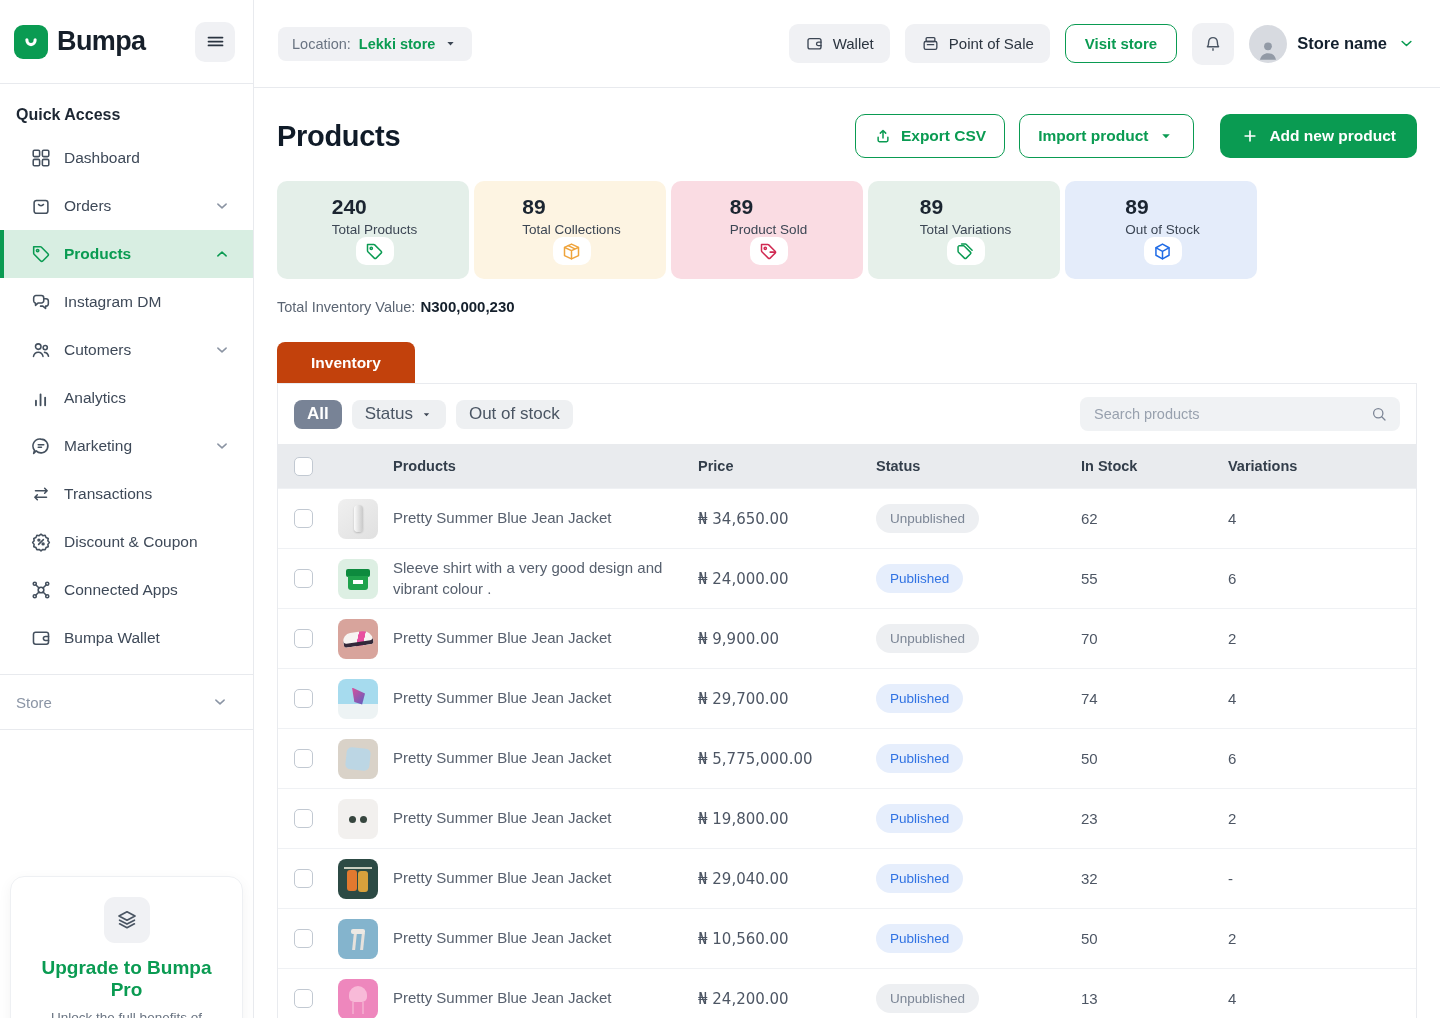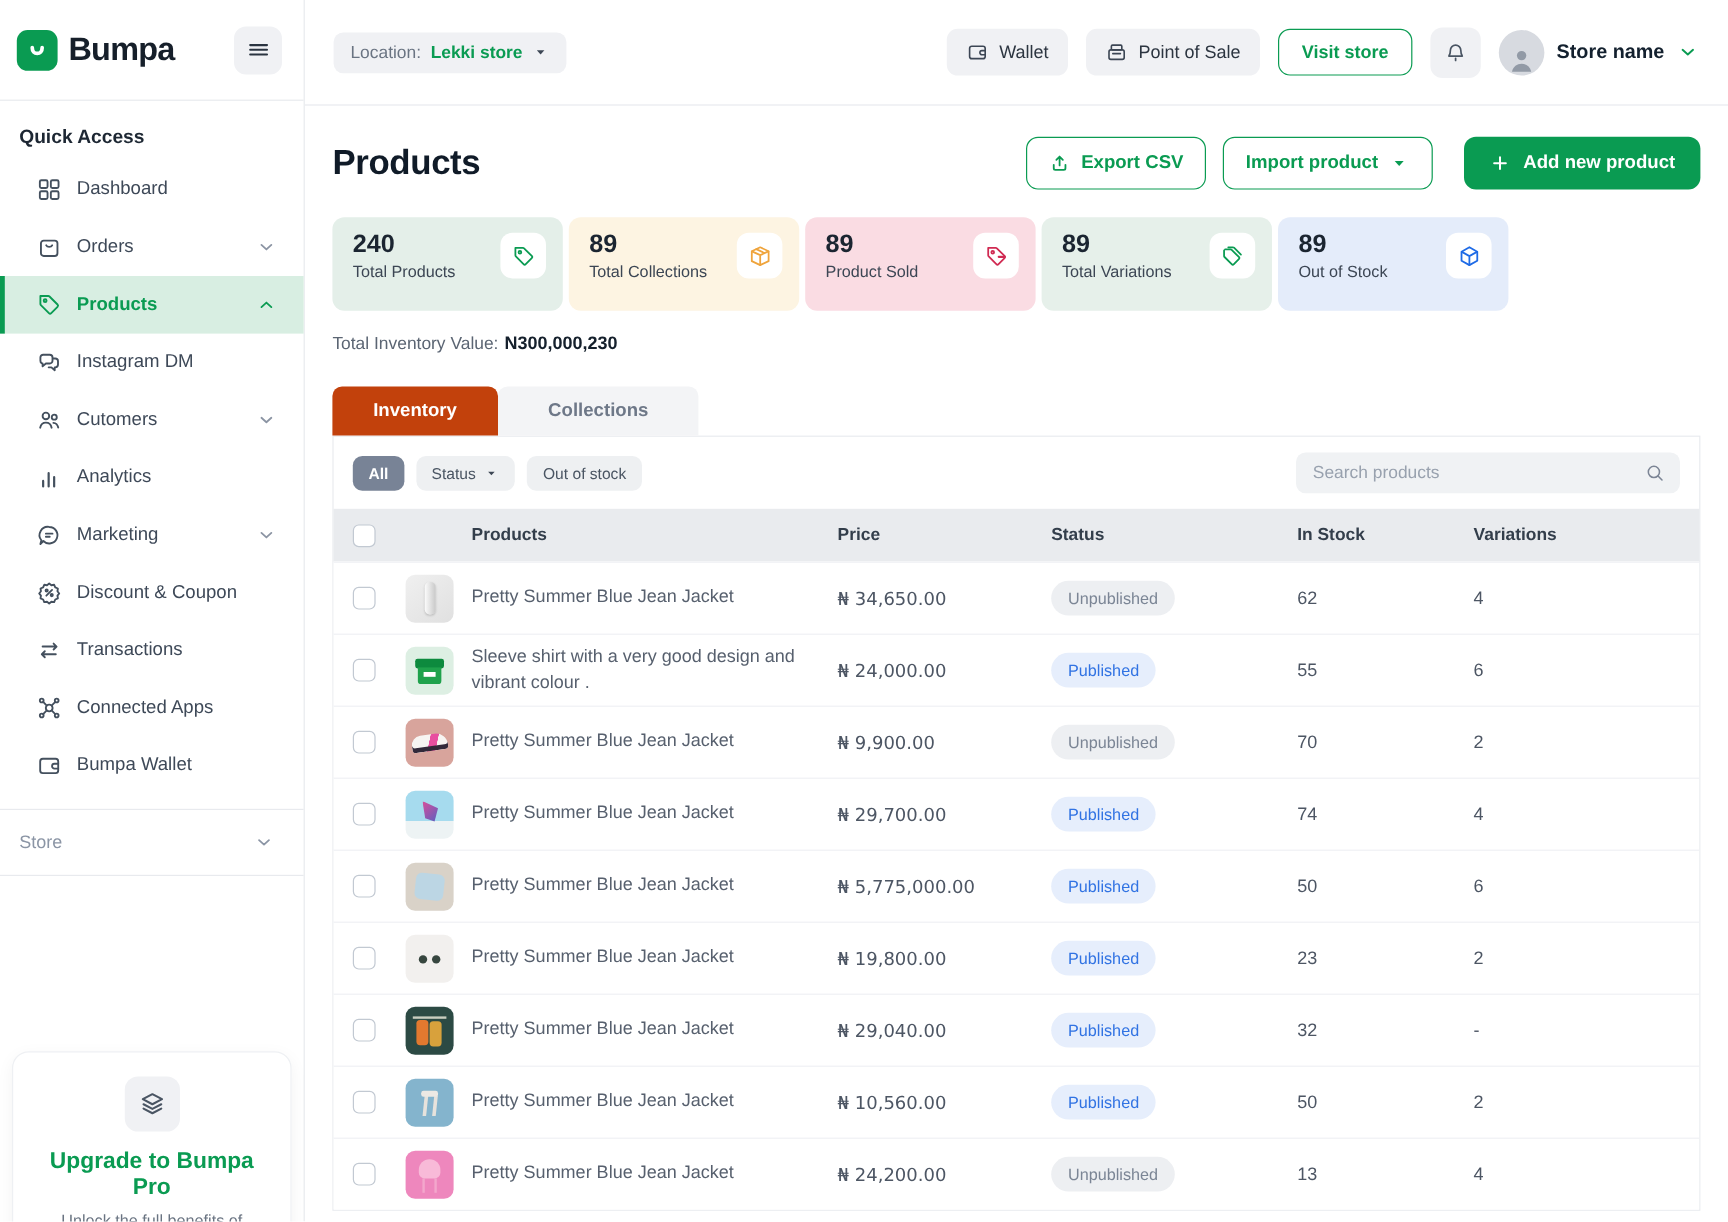--- a/index.html
+++ b/index.html
@@ -64,42 +64,42 @@
   .content { padding:0 23px; flex:1; }
   .title-row { display:flex; align-items:center; margin-top:26px; }
   .page-title { font-size:29px; font-weight:800; letter-spacing:-0.3px; color:#101b28; }
   .title-actions { margin-left:auto; display:flex; gap:14px; }
   .btn-outline { display:flex; align-items:center; gap:9px; height:44px; padding:0 18px; border:1.6px solid #0a9b52; border-radius:10px; background:#fff; color:#0a9b52; font-size:15.5px; font-weight:700; cursor:pointer; font-family:inherit; }
   .btn-outline .ic svg { width:18px; height:18px; }
   .btn-solid { display:flex; align-items:center; gap:10px; height:44px; padding:0 21px; border:none; border-radius:10px; background:#0a9b52; color:#fff; font-size:15.5px; font-weight:700; cursor:pointer; font-family:inherit;margin-left:12px; }
   .btn-solid .ic svg { width:18px; height:18px; }
 
   .stats-row { display:flex; gap:5px; margin-top:23px; }
-  .stat-card { width:192px; height:78px; border-radius:10px; padding:0 14px 14px 17px; display:flex; align-items:center; justify-content:space-between; }
+  .stat-card { width:192px; height:98px; border-radius:10px; padding:14px 14px 14px 17px; display:flex; align-items:center; justify-content:space-between;flex-direction:column; }
   .stat-value { font-size:21px; font-weight:700; color:#1b2531; margin-bottom:3px; }
   .stat-label { font-size:13.5px; color:#3c4654; }
   .stat-icon { width:38px; height:38px; border-radius:10px; background:#fff; display:flex; align-items:center; justify-content:center; }
   .stat-icon svg { width:21px; height:21px; }
   .stat-card[data-tone="green"]  { background:#e4efe9; } .stat-card[data-tone="green"]  .stat-icon { color:#0a9b52; }
   .stat-card[data-tone="yellow"] { background:#fdf4e2; } .stat-card[data-tone="yellow"] .stat-icon { color:#efa43c; }
   .stat-card[data-tone="pink"]   { background:#fadce3; } .stat-card[data-tone="pink"]   .stat-icon { color:#d02a52; }
   .stat-card[data-tone="green2"] { background:#e6f0ea; } .stat-card[data-tone="green2"] .stat-icon { color:#0a9b52; }
   .stat-card[data-tone="blue"]   { background:#e4ecfa; } .stat-card[data-tone="blue"]   .stat-icon { color:#1f6be6; }
 
   .inv-line { margin-top:19px; font-size:14.5px; color:#5b6573; }
   .inv-line b { color:#15202c; font-size:15px; margin-left:5px; }
 
   .tabs { display:flex; margin-top:27px; }
   .tab { height:41px; display:flex; align-items:center; justify-content:center; font-size:15.5px; font-weight:600; border-radius:8px 8px 0 0; cursor:pointer; }
   .tab.active { background:#c2410c; color:#fff; padding:0 34px; font-weight:700; }
   .tab.inactive { background:#f3f4f6; color:#6e7888; padding:0 42px; }
 
   .table-wrap { border:1px solid #e9ebef; }
   .filter-bar { display:flex; align-items:center; gap:10px; padding:13px 16px; }
-  .chip { display:flex; align-items:center; gap:7px; height:29px; padding:0 13px; border-radius:8px; background:#eef0f2; color:#4a5563; font-size:13px; font-weight:500; border:none; cursor:pointer; font-family:inherit; }
+  .chip { display:flex; align-items:center; gap:7px; height:29px; padding:0 13px; border-radius:8px; background:#eef0f2; color:#4a5563; font-size:17px; font-weight:500; border:none; cursor:pointer; font-family:inherit; }
   .chip.dark { background:#788396; color:#fff; font-weight:600; }
   .chip .ic { color:#3c4654; } .chip .ic svg { width:13px; height:13px; }
   .search-box { margin-left:auto; width:320px; height:34px; background:#f0f2f4; border-radius:8px; display:flex; align-items:center; padding:0 12px 0 14px; }
   .search-box input { flex:1; border:none; background:transparent; outline:none; font-size:14.5px; color:#2c3540; font-family:inherit; }
   .search-box input::placeholder { color:#98a1ae; }
   .search-box .ic { color:#7c8595; } .search-box .ic svg { width:18px; height:18px; }
 
   .tgrid { display:grid; grid-template-columns:44px 55px 305px 178px 205px 147px 1fr; align-items:center; padding-left:16px; }
   .thead { background:#e9ebee; height:44px; font-size:14.5px; font-weight:700; color:#333e4b; }
   .trow { height:60px; border-top:1px solid #eff1f4; background:#fff; }
@@ -252,38 +252,38 @@
     <span class="s-chev ic" data-chevron="down">
             <svg viewBox="0 0 24 24" fill="none" stroke="currentColor" stroke-width="2" stroke-linecap="round" stroke-linejoin="round">
               <path d="M6.5 9.5l5.5 5 5.5-5"></path>
             </svg>
           </span>
   </div>
 
   <div class="side-item" data-active="false">
     <span class="s-icon ic">
             <svg viewBox="0 0 24 24" fill="none" stroke="currentColor" stroke-width="1.7" stroke-linecap="round" stroke-linejoin="round">
+              <path d="M6 8.5h12.5M16 5.8l2.7 2.7L16 11.2"></path>
+              <path d="M18 15.5H5.5M8 12.8l-2.7 2.7L8 18.2"></path>
+            </svg>
+          </span>
+    <span class="s-label">Transactions</span>
+
+  </div>
+
+  <div class="side-item" data-active="false">
+    <span class="s-icon ic">
+            <svg viewBox="0 0 24 24" fill="none" stroke="currentColor" stroke-width="1.7" stroke-linecap="round" stroke-linejoin="round">
               <path d="M12 3.5l2 1.6 2.5-.4 1 2.4 2.4 1-.4 2.5 1.6 2-1.6 2 .4 2.5-2.4 1-1 2.4-2.5-.4-2 1.6-2-1.6-2.5.4-1-2.4-2.4-1 .4-2.5-1.6-2 1.6-2-.4-2.5 2.4-1 1-2.4 2.5.4 2-1.6z"></path>
               <path d="M9.4 14.6l5.2-5.2"></path>
               <circle cx="9.7" cy="9.9" r="1"></circle>
               <circle cx="14.3" cy="14.1" r="1"></circle>
             </svg>
           </span>
     <span class="s-label">Discount &amp; Coupon</span>
-
-  </div>
-
-  <div class="side-item" data-active="false">
-    <span class="s-icon ic">
-            <svg viewBox="0 0 24 24" fill="none" stroke="currentColor" stroke-width="1.7" stroke-linecap="round" stroke-linejoin="round">
-              <path d="M6 8.5h12.5M16 5.8l2.7 2.7L16 11.2"></path>
-              <path d="M18 15.5H5.5M8 12.8l-2.7 2.7L8 18.2"></path>
-            </svg>
-          </span>
-    <span class="s-label">Transactions</span>
 
   </div>
 
   <div class="side-item" data-active="false">
     <span class="s-icon ic">
             <svg viewBox="0 0 24 24" fill="none" stroke="currentColor" stroke-width="1.7" stroke-linecap="round" stroke-linejoin="round">
               <circle cx="12" cy="12" r="3.1"></circle>
               <circle cx="5.2" cy="5.2" r="1.7"></circle>
               <circle cx="18.8" cy="5.2" r="1.7"></circle>
               <circle cx="5.2" cy="18.8" r="1.7"></circle>
@@ -485,21 +485,20 @@
           </div>
   </div>
 </div>
 
     <div class="inv-line">
       <span>Total Inventory Value:</span><b>N300,000,230</b>
     </div>
 
     <div class="tabs">
       <div class="tab active">Inventory</div>
-      <div class="tab inactive">Collections</div>
     </div>
 
     <div class="table-wrap">
       <div class="filter-bar">
         <button class="chip dark">All</button>
         <button class="chip">
           <span>Status</span>
           <span class="ic">
               <svg viewBox="0 0 24 24">
                 <path d="M7 9.5l5 5.5 5-5.5z" fill="currentColor"></path>

